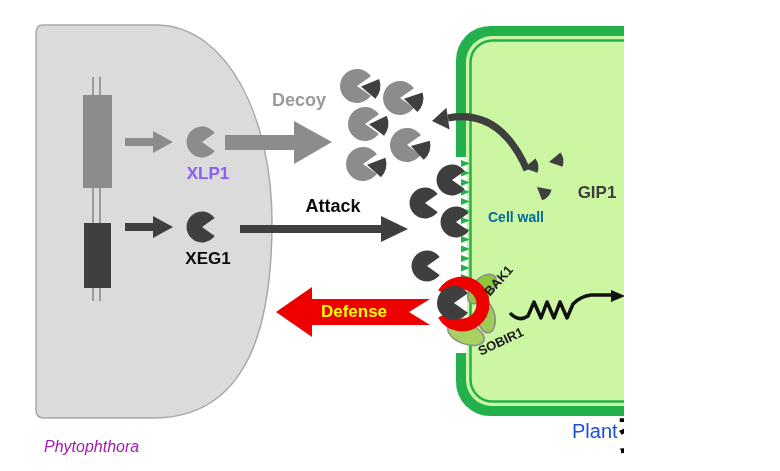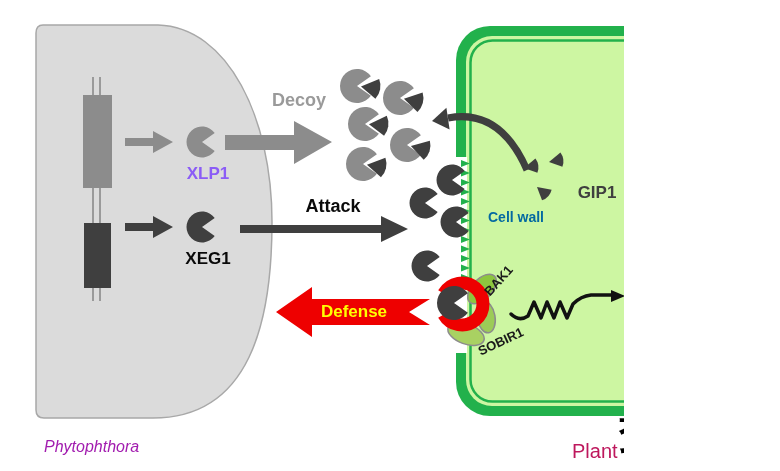--- a/index.html
+++ b/index.html
@@ -16,21 +16,21 @@
   .lbl-attack{left:333px;top:197px;font-size:18px;color:#0a0a0a;}
   .lbl-xeg1{left:208px;top:250px;font-size:17px;color:#0a0a0a;}
   .lbl-gip1{left:597px;top:184px;font-size:17px;color:#3f3f3f;}
   .lbl-cellwall{left:516px;top:210px;font-size:14px;color:#0369a1;}
   .lbl-defense{left:354px;top:303px;font-size:17px;color:#ffff00;}
   .lbl-rxeg1{left:409px;top:340px;font-size:17px;color:#ee0000;text-align:center;line-height:23px;}
   .lbl-bak1{left:499px;top:281px;font-size:13px;color:#1a1a1a;transform:translate(-50%,-50%) rotate(-48deg);}
   .lbl-sobir1{left:501px;top:342px;font-size:13px;color:#1a1a1a;transform:translate(-50%,-50%) rotate(-25deg);}
   .lbl-resistance{left:666px;top:329px;font-size:17px;color:#ee0000;}
   .lbl-phytophthora{left:44px;top:438px;font-size:16px;font-style:italic;color:#a21caf;}
-  .lbl-plant{left:572px;top:440px;font-size:20px;color:#be185d;}
+  .lbl-plant{left:572px;top:420px;font-size:20px;color:#1d4ed8;}
   .lbl-watermark{left:619px;top:394px;font-size:42px;font-weight:bold;color:#000;letter-spacing:2px;margin-top:15px;}
 </style>
 </head>
 <body>
 
 <div class="stage">
 
   <svg width="780" height="471" viewBox="0 0 780 471">
     <defs>
       <path id="pac" d="M0 0 L13.9 -9.8 A17 17 0 1 0 13.9 9.8 Z"></path>

